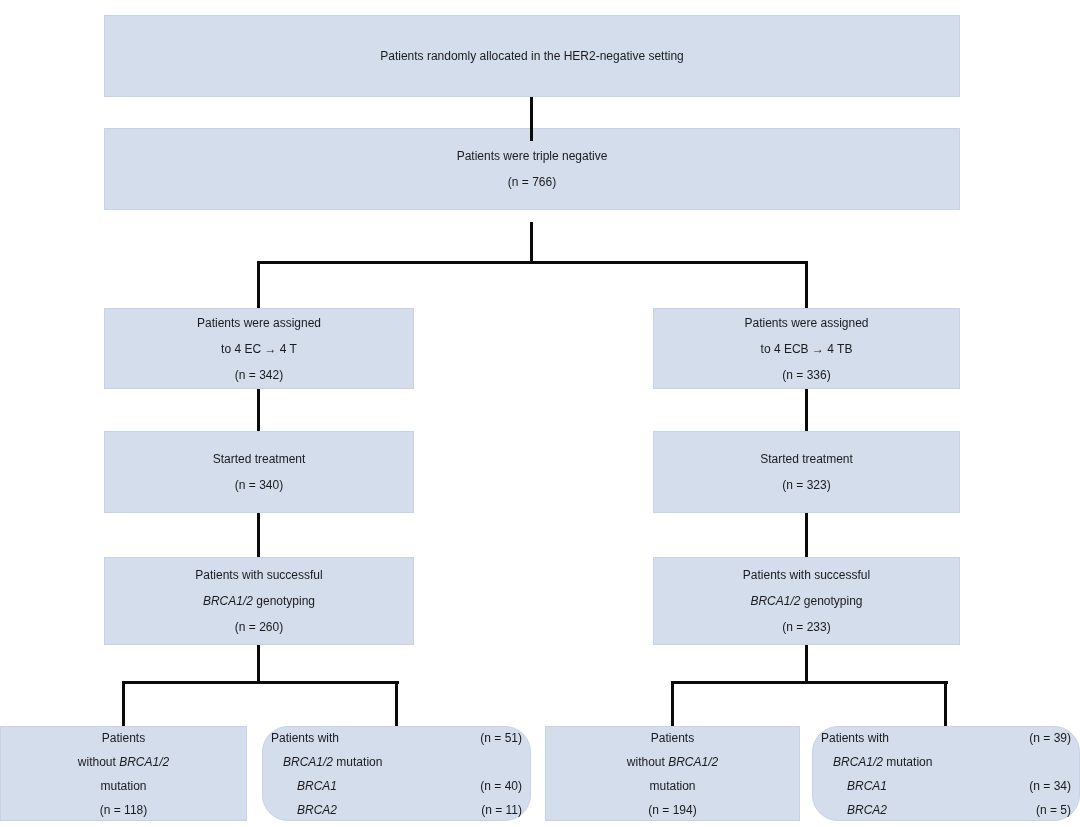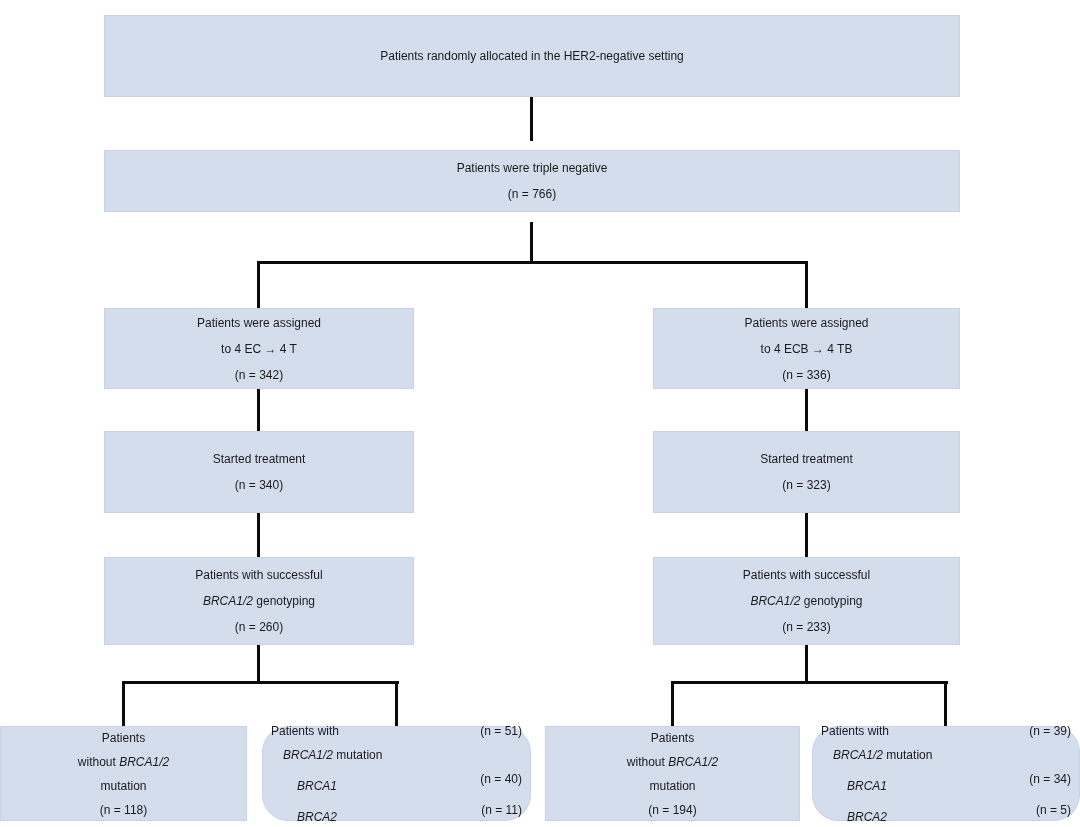--- a/index.html
+++ b/index.html
@@ -30,42 +30,42 @@
     line-height: 26px;
   }
   .box.small { line-height: 24px; }
   .it { font-style: italic; }
   .vline, .hline { position: absolute; background: #0a0a0a; }
   .vline { width: 3px; }
   .hline { height: 3px; }
 
   
   #b1  { left: 104px; top: 15px;  width: 856px; height: 82px; }
-  #b2  { left: 104px; top: 150px; width: 856px; height: 62px; }
+  #b2  { left: 104px; top: 128px; width: 856px; height: 82px; }
   #b3l { left: 104px; top: 308px; width: 310px; height: 81px; }
   #b3r { left: 653px; top: 308px; width: 307px; height: 81px; }
   #b4l { left: 104px; top: 431px; width: 310px; height: 82px; }
   #b4r { left: 653px; top: 431px; width: 307px; height: 82px; }
   #b5l { left: 104px; top: 557px; width: 310px; height: 88px; }
   #b5r { left: 653px; top: 557px; width: 307px; height: 88px; }
   #b6a { left: 0px;   top: 726px; width: 247px; height: 95px; }
   #b6b { left: 262px; top: 726px; width: 269px; height: 95px; }
   #b6c { left: 545px; top: 726px; width: 255px; height: 95px; }
   #b6d { left: 812px; top: 726px; width: 268px; height: 95px; }
 
   
   .box.detail { align-items: stretch; text-align: left; padding: 2px 0; border-radius: 26px; }
   .box.detail .row {
     display: flex;
     justify-content: space-between;
     padding: 0 8px 0 8px;
     line-height: 24px;
   }
   .box.detail .row .ind1 { padding-left: 12px; }
-  .box.detail .row .ind2 { padding-left: 26px; margin-top: 7px; }
+  .box.detail .row .ind2 { padding-left: 26px; }
 
   
   #v1  { left: 530px; top: 97px;  height: 44px; }
   #v2  { left: 530px; top: 222px; height: 40px; }
   #h1  { left: 257px; top: 261px; width: 551px; }
   #v3  { left: 257px; top: 261px; height: 47px; }
   #v4  { left: 805px; top: 261px; height: 47px; }
   #v5  { left: 257px; top: 389px; height: 42px; }
   #v6  { left: 805px; top: 389px; height: 42px; }
   #v7  { left: 257px; top: 513px; height: 44px; }

